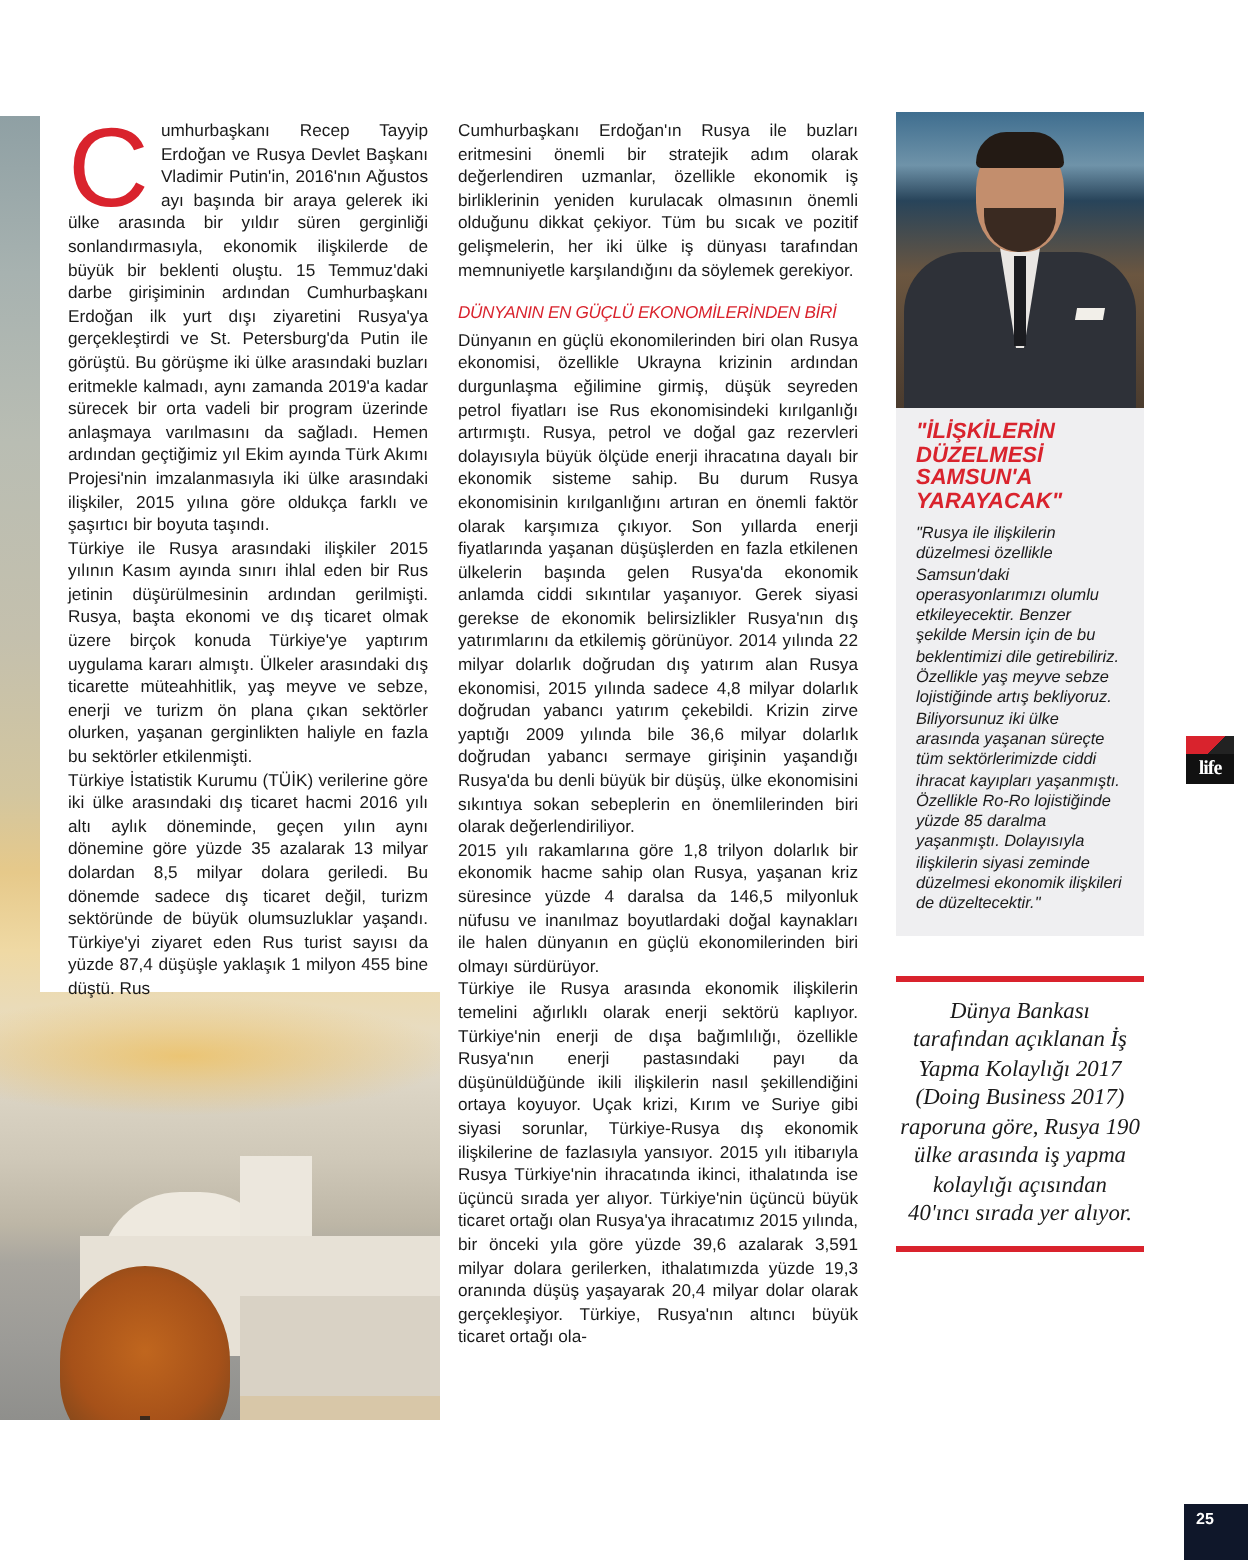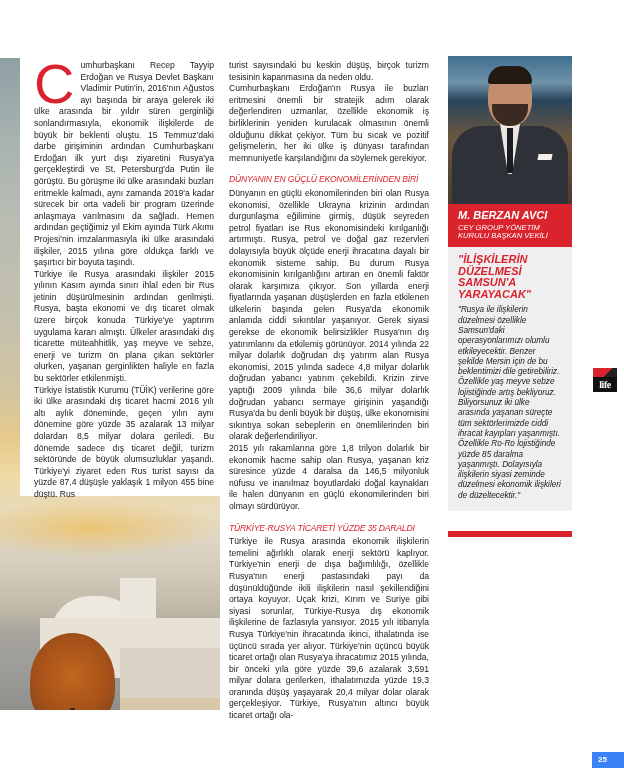--- a/index.html
+++ b/index.html
@@ -38,21 +38,21 @@
   .namebar .nm{font-weight:bold;font-style:italic;font-size:11px;line-height:13px;}
   .namebar .rl{font-style:italic;font-size:7.6px;line-height:8.2px;margin-top:2px;text-transform:uppercase;}
   .quotebox{background:#efeff1;padding:7px 10px 10px 10px;}
   .quotebox .qh{color:#d9232d;font-weight:bold;font-style:italic;font-size:11px;line-height:11.5px;text-transform:uppercase;}
   .quotebox .qt{font-style:italic;font-size:8.2px;line-height:10.3px;margin-top:5px;color:#1a1a1a;}
   .rule{height:3px;background:#d9232d;margin:0;}
   .callout{font-family:"Liberation Serif",serif;font-style:italic;font-size:11.4px;line-height:14.5px;text-align:center;color:#1a1a1a;padding:8px 2px 8px 2px;}
   .life{position:absolute;left:593px;top:368px;width:24px;height:24px;}
   .life .top{height:9px;background:linear-gradient(135deg,#d9232d 60%,#222 60%);}
   .life .bot{height:15px;background:#111;color:#fff;font-family:"Liberation Serif",serif;font-weight:bold;font-size:10px;line-height:15px;text-align:center;letter-spacing:-0.5px;}
-  .pagenum{position:absolute;left:592px;top:752px;width:32px;height:16px;background:#3b82f6;color:#fff;font-weight:bold;font-size:8px;line-height:16px;padding-left:6px;box-sizing:border-box;}
+  .pagenum{position:absolute;left:592px;top:752px;width:32px;height:28px;background:#0f172a;color:#fff;font-weight:bold;font-size:8px;line-height:16px;padding-left:6px;box-sizing:border-box;}
 </style>
 </head>
 <body>
 
 <div class="photo">
   <div class="cloud1"></div>
   <div class="dome"></div>
   <div class="tower"></div>
   <div class="building"></div>
   <div class="wing"></div>
@@ -65,49 +65,44 @@
 <div class="panel"></div>
 <div class="panel2"></div>
 
 <div class="col col1">
   <p><span class="dropcap">C</span><span>umhurbaşkanı Recep Tayyip Erdoğan ve Rusya Devlet Başkanı Vladimir Putin'in, 2016'nın Ağustos ayı başında bir araya gelerek iki ülke arasında bir yıldır süren gerginliği sonlandırmasıyla, ekonomik ilişkilerde de büyük bir beklenti oluştu. 15 Temmuz'daki darbe girişiminin ardından Cumhurbaşkanı Erdoğan ilk yurt dışı ziyaretini Rusya'ya gerçekleştirdi ve St. Petersburg'da Putin ile görüştü. Bu görüşme iki ülke arasındaki buzları eritmekle kalmadı, aynı zamanda 2019'a kadar sürecek bir orta vadeli bir program üzerinde anlaşmaya varılmasını da sağladı. Hemen ardından geçtiğimiz yıl Ekim ayında Türk Akımı Projesi'nin imzalanmasıyla iki ülke arasındaki ilişkiler, 2015 yılına göre oldukça farklı ve şaşırtıcı bir boyuta taşındı.</span></p>
   <p>Türkiye ile Rusya arasındaki ilişkiler 2015 yılının Kasım ayında sınırı ihlal eden bir Rus jetinin düşürülmesinin ardından gerilmişti. Rusya, başta ekonomi ve dış ticaret olmak üzere birçok konuda Türkiye'ye yaptırım uygulama kararı almıştı. Ülkeler arasındaki dış ticarette müteahhitlik, yaş meyve ve sebze, enerji ve turizm ön plana çıkan sektörler olurken, yaşanan gerginlikten haliyle en fazla bu sektörler etkilenmişti.</p>
   <p>Türkiye İstatistik Kurumu (TÜİK) verilerine göre iki ülke arasındaki dış ticaret hacmi 2016 yılı altı aylık döneminde, geçen yılın aynı dönemine göre yüzde 35 azalarak 13 milyar dolardan 8,5 milyar dolara geriledi. Bu dönemde sadece dış ticaret değil, turizm sektöründe de büyük olumsuzluklar yaşandı. Türkiye'yi ziyaret eden Rus turist sayısı da yüzde 87,4 düşüşle yaklaşık 1 milyon 455 bine düştü. Rus</p>
 </div>
 
 <div class="col col2">
-  <p>turist sayısındaki bu keskin düşüş, birçok turizm tesisinin kapanmasına da neden oldu.</p>
   <p>Cumhurbaşkanı Erdoğan'ın Rusya ile buzları eritmesini önemli bir stratejik adım olarak değerlendiren uzmanlar, özellikle ekonomik iş birliklerinin yeniden kurulacak olmasının önemli olduğunu dikkat çekiyor. Tüm bu sıcak ve pozitif gelişmelerin, her iki ülke iş dünyası tarafından memnuniyetle karşılandığını da söylemek gerekiyor.</p>
   <p class="head">DÜNYANIN EN GÜÇLÜ EKONOMİLERİNDEN BİRİ</p>
   <p>Dünyanın en güçlü ekonomilerinden biri olan Rusya ekonomisi, özellikle Ukrayna krizinin ardından durgunlaşma eğilimine girmiş, düşük seyreden petrol fiyatları ise Rus ekonomisindeki kırılganlığı artırmıştı. Rusya, petrol ve doğal gaz rezervleri dolayısıyla büyük ölçüde enerji ihracatına dayalı bir ekonomik sisteme sahip. Bu durum Rusya ekonomisinin kırılganlığını artıran en önemli faktör olarak karşımıza çıkıyor. Son yıllarda enerji fiyatlarında yaşanan düşüşlerden en fazla etkilenen ülkelerin başında gelen Rusya'da ekonomik anlamda ciddi sıkıntılar yaşanıyor. Gerek siyasi gerekse de ekonomik belirsizlikler Rusya'nın dış yatırımlarını da etkilemiş görünüyor. 2014 yılında 22 milyar dolarlık doğrudan dış yatırım alan Rusya ekonomisi, 2015 yılında sadece 4,8 milyar dolarlık doğrudan yabancı yatırım çekebildi. Krizin zirve yaptığı 2009 yılında bile 36,6 milyar dolarlık doğrudan yabancı sermaye girişinin yaşandığı Rusya'da bu denli büyük bir düşüş, ülke ekonomisini sıkıntıya sokan sebeplerin en önemlilerinden biri olarak değerlendiriliyor.</p>
   <p>2015 yılı rakamlarına göre 1,8 trilyon dolarlık bir ekonomik hacme sahip olan Rusya, yaşanan kriz süresince yüzde 4 daralsa da 146,5 milyonluk nüfusu ve inanılmaz boyutlardaki doğal kaynakları ile halen dünyanın en güçlü ekonomilerinden biri olmayı sürdürüyor.</p>
-  <p class="head">TÜRKİYE-RUSYA TİCARETİ YÜZDE 35 DARALDI</p>
   <p>Türkiye ile Rusya arasında ekonomik ilişkilerin temelini ağırlıklı olarak enerji sektörü kaplıyor. Türkiye'nin enerji de dışa bağımlılığı, özellikle Rusya'nın enerji pastasındaki payı da düşünüldüğünde ikili ilişkilerin nasıl şekillendiğini ortaya koyuyor. Uçak krizi, Kırım ve Suriye gibi siyasi sorunlar, Türkiye-Rusya dış ekonomik ilişkilerine de fazlasıyla yansıyor. 2015 yılı itibarıyla Rusya Türkiye'nin ihracatında ikinci, ithalatında ise üçüncü sırada yer alıyor. Türkiye'nin üçüncü büyük ticaret ortağı olan Rusya'ya ihracatımız 2015 yılında, bir önceki yıla göre yüzde 39,6 azalarak 3,591 milyar dolara gerilerken, ithalatımızda yüzde 19,3 oranında düşüş yaşayarak 20,4 milyar dolar olarak gerçekleşiyor. Türkiye, Rusya'nın altıncı büyük ticaret ortağı ola-</p>
 </div>
 
 <div class="side">
   <div class="portrait">
     <div class="suit"></div>
     <div class="shirt"></div>
     <div class="tie"></div>
     <div class="pocket"></div>
     <div class="face"></div>
     <div class="hair"></div>
     <div class="beard"></div>
   </div>
-  <div class="namebar">
-    <div class="nm">M. BERZAN AVCI</div>
-    <div class="rl">CEY GROUP YÖNETİM KURULU BAŞKAN VEKİLİ</div>
-  </div>
   <div class="quotebox">
     <div class="qh">"İLİŞKİLERİN DÜZELMESİ SAMSUN'A YARAYACAK"</div>
     <div class="qt">"Rusya ile ilişkilerin düzelmesi özellikle Samsun'daki operasyonlarımızı olumlu etkileyecektir. Benzer şekilde Mersin için de bu beklentimizi dile getirebiliriz. Özellikle yaş meyve sebze lojistiğinde artış bekliyoruz. Biliyorsunuz iki ülke arasında yaşanan süreçte tüm sektörlerimizde ciddi ihracat kayıpları yaşanmıştı. Özellikle Ro-Ro lojistiğinde yüzde 85 daralma yaşanmıştı. Dolayısıyla ilişkilerin siyasi zeminde düzelmesi ekonomik ilişkileri de düzeltecektir."</div>
   </div>
   <div style="height:20px"></div>
   <div class="rule"></div>
+  <div class="callout">Dünya Bankası tarafından açıklanan İş Yapma Kolaylığı 2017 (Doing Business 2017) raporuna göre, Rusya 190 ülke arasında iş yapma kolaylığı açısından 40'ıncı sırada yer alıyor.</div>
   <div class="rule"></div>
 </div>
 
 <div class="life">
   <div class="top"></div>
   <div class="bot">life</div>
 </div>
 
 <div class="pagenum">25</div>
 

